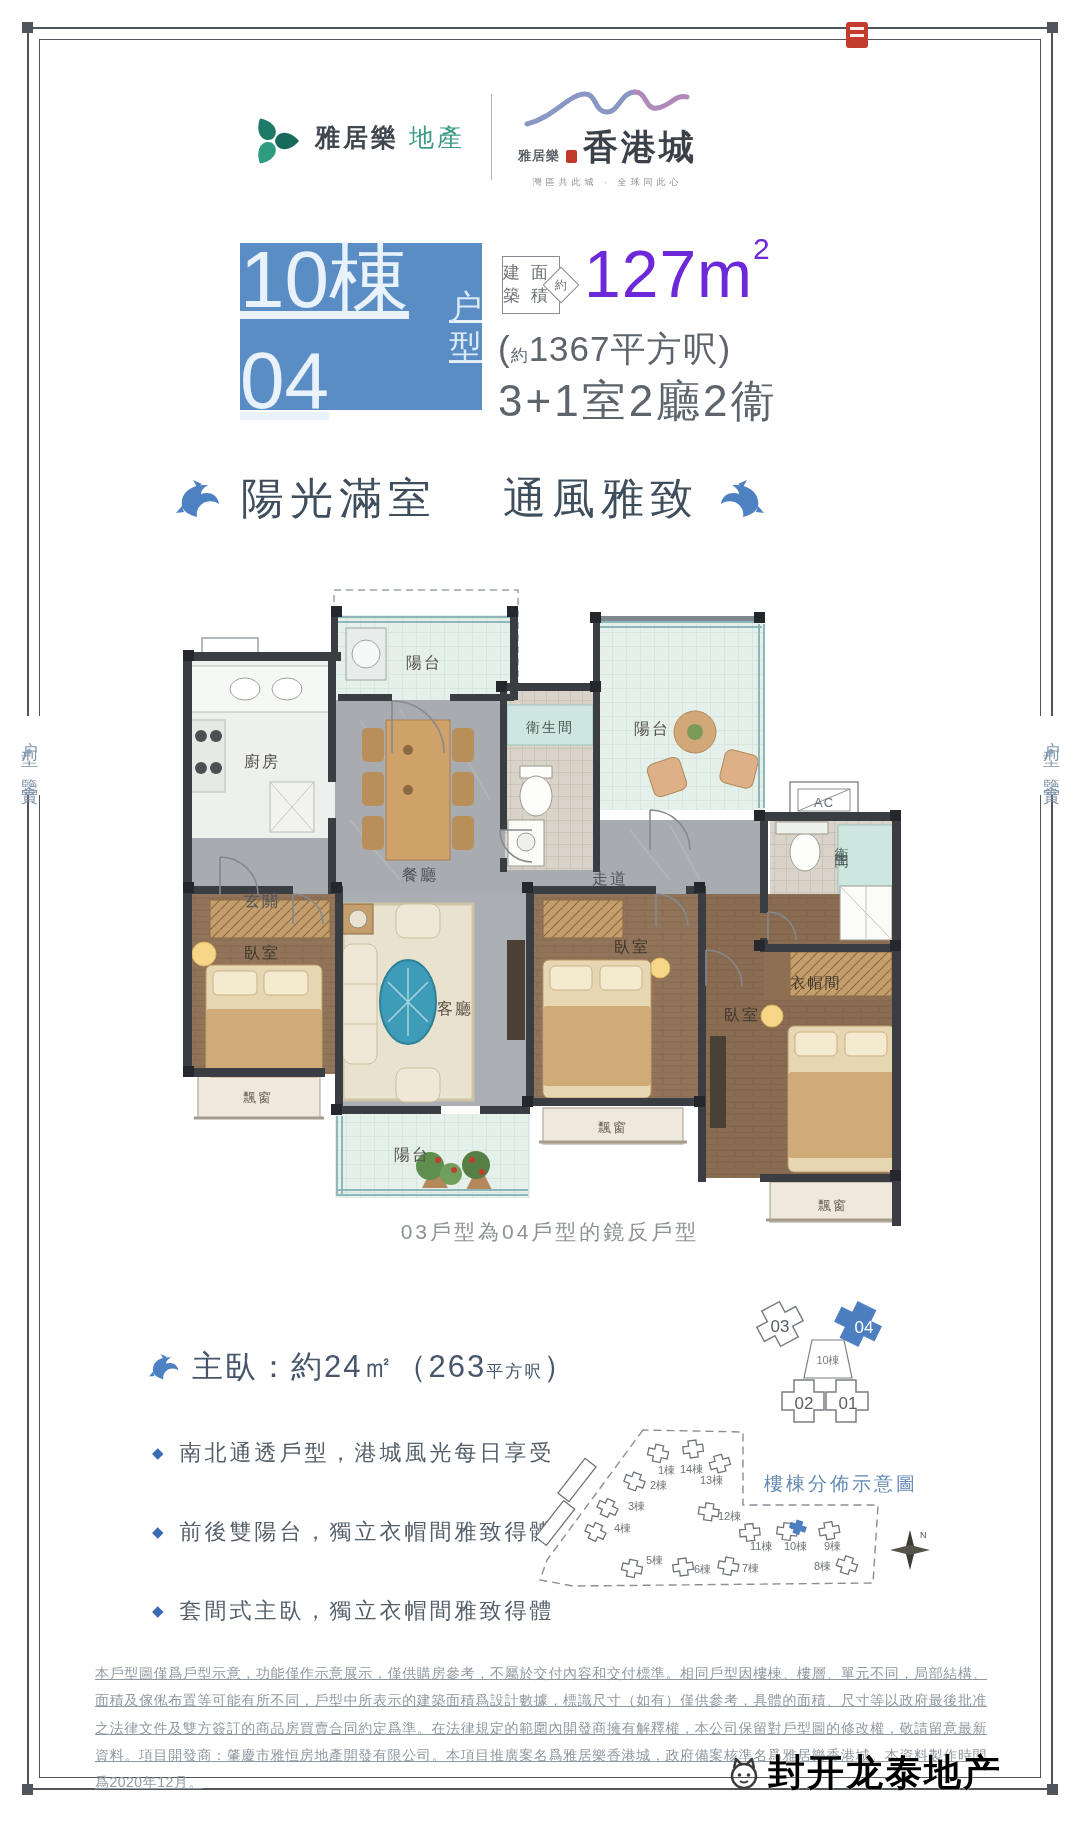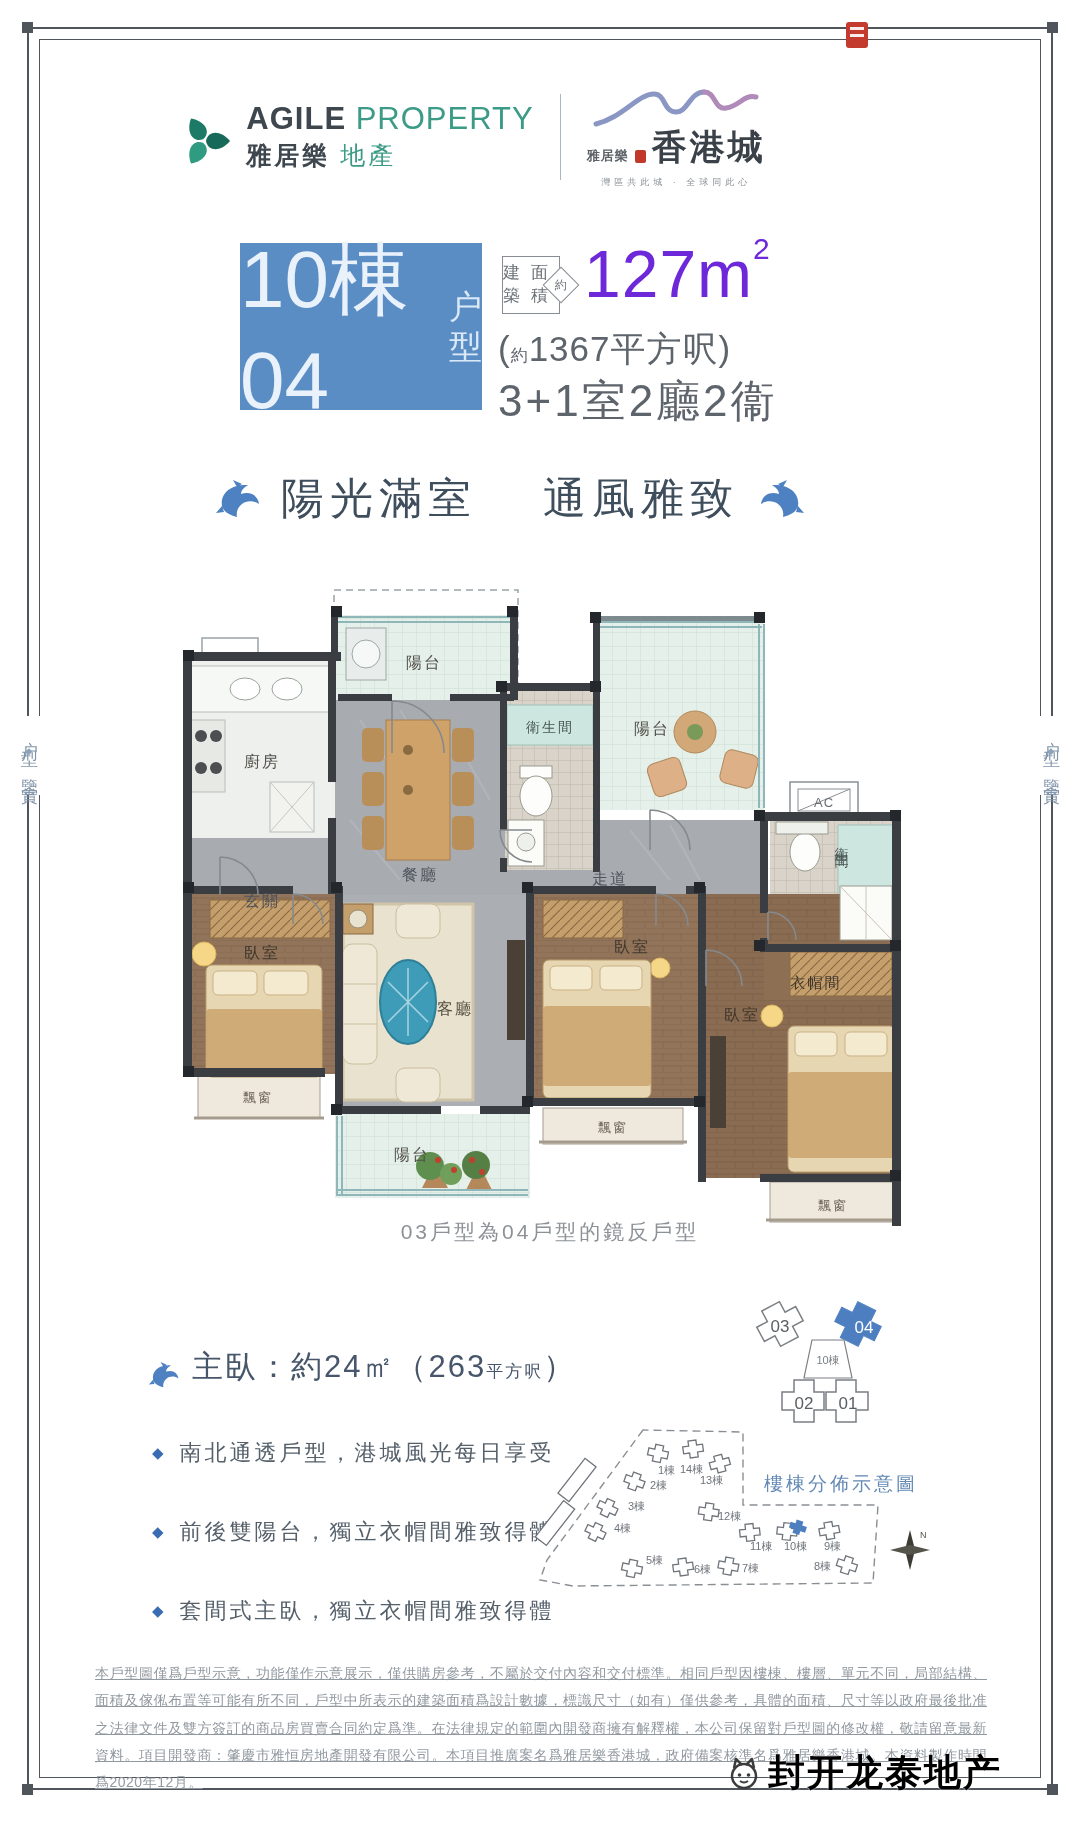--- a/index.html
+++ b/index.html
@@ -27,46 +27,46 @@
   .hk-row{display:flex;align-items:flex-end;gap:6px;margin-top:-4px;}
   .hk-small{font-size:13px;color:#5a6065;font-weight:700;padding-bottom:6px;letter-spacing:1px;}
   .hk-seal{width:11px;height:13px;background:#c0392b;border-radius:2px;margin-bottom:8px;}
   .hk-main{font-family:Liberation Mono, monospace;font-size:35px;font-weight:700;color:#3a4148;letter-spacing:3px;}
   .hk-tagline{font-size:9px;color:#8a9097;letter-spacing:4px;margin-top:5px;}
   .seal-top{position:absolute;left:846px;top:22px;width:22px;height:26px;background:#c23b2e;border-radius:3px;}
   .seal-top i{position:absolute;left:4px;right:4px;top:5px;height:3px;background:#fff;opacity:.9;}
   .seal-top u{position:absolute;left:4px;right:4px;top:12px;height:3px;background:#fff;opacity:.9;}
   
   .title-box{position:absolute;left:240px;top:243px;width:242px;height:167px;background:#5b8dc5;
-    display:flex;align-items:center;justify-content:center;gap:0;color:#e9f2fb;}
+    display:flex;align-items:center;justify-content:center;gap:0;color:#e9f2fb;text-decoration:underline;}
   .title-box .main{font-size:80px;font-weight:400;letter-spacing:0px;}
   .title-box .suffix{width:36px;font-size:33px;line-height:1.2;color:#d9e9f8;word-break:break-all;}
   .area-badge{position:absolute;left:502px;top:256px;width:56px;height:56px;border:1px solid #878d93;
     display:flex;align-items:center;justify-content:center;color:#6b7177;font-size:17px;line-height:1.35;letter-spacing:1px;}
   .area-diamond{position:absolute;left:548px;top:272px;width:24px;height:24px;border:1px solid #878d93;background:#fff;transform:rotate(45deg);}
   .area-diamond span{position:absolute;left:0;top:4px;width:100%;text-align:center;font-size:12px;color:#6b7177;transform:rotate(-45deg);}
   .area-value{position:absolute;left:584px;top:232px;font-size:66px;color:#6d28d9;letter-spacing:1px;}
   .area-value sup{font-size:30px;vertical-align:38px;}
   .area-paren{position:absolute;left:498px;top:326px;font-size:35px;color:#5d646b;letter-spacing:1px;}
   .area-paren .sm{font-size:17px;}
   .area-layout{position:absolute;left:498px;top:372px;font-size:44px;color:#5d646b;letter-spacing:3px;}
   
-  .slogan{position:absolute;top:470px;left:0;width:940px;display:flex;justify-content:center;align-items:center;gap:20px;padding-left:40px;}
+  .slogan{position:absolute;top:470px;left:0;width:940px;display:flex;justify-content:center;align-items:center;gap:20px;}
   .slogan .txt{font-size:43px;color:#3f4e5c;letter-spacing:6px;font-weight:500;}
   .slogan .gap{width:26px;}
   
   .floorplan{position:absolute;left:150px;top:520px;width:800px;height:710px;}
   .fp-vert-label{position:absolute;left:833px;top:836px;writing-mode:vertical-rl;text-orientation:upright;
     font-size:14px;color:#4c5a56;letter-spacing:4px;}
   .caption{position:absolute;left:150px;top:1218px;width:800px;text-align:center;font-size:21px;color:#8d9297;letter-spacing:3px;}
   
   .keyplan{position:absolute;left:718px;top:1282px;width:232px;height:162px;}
   .siteplan{position:absolute;left:452px;top:1420px;width:500px;height:250px;}
   
-  .master{position:absolute;left:148px;top:1346px;display:flex;align-items:flex-end;gap:12px;}
+  .master{position:absolute;left:148px;top:1346px;display:flex;align-items:center;gap:12px;}
   .master .txt{font-size:31px;color:#47566a;letter-spacing:2px;}
   .master .sm{font-size:17px;color:#47566a;}
   .bullets{position:absolute;left:152px;top:1438px;display:flex;flex-direction:column;gap:49px;}
   .bullet-row{display:flex;align-items:center;gap:16px;}
   .bullet-row .dia{font-size:15px;color:#3a6cb4;}
   .bullet-row .txt{font-size:22px;color:#55606b;letter-spacing:3px;}
   
   .disclaimer{position:absolute;left:95px;top:1660px;width:892px;font-size:14px;color:#9199a0;line-height:1.95;text-align:justify;letter-spacing:.5px;text-decoration:underline;}
   .watermark{position:absolute;left:726px;top:1748px;display:flex;align-items:center;gap:6px;z-index:5;}
   .watermark .txt{font-size:37px;font-weight:700;color:#000000;letter-spacing:2px;text-shadow:0 0 2px #fff;}
@@ -99,21 +99,20 @@
   <div class="header">
     <div class="agile">
       <svg width="60" height="60" viewBox="0 0 60 60">
         <g transform="translate(30,34)">
           <path d="M0,-26 C11,-17 11,-4 0,-2 C-11,-4 -11,-17 0,-26 Z" fill="#2f9c82" transform="rotate(210)"></path>
           <path d="M0,-26 C11,-17 11,-4 0,-2 C-11,-4 -11,-17 0,-26 Z" fill="#1d7a67" transform="rotate(330)"></path>
           <path d="M0,-26 C11,-17 11,-4 0,-2 C-11,-4 -11,-17 0,-26 Z" fill="#17695a" transform="rotate(90)"></path>
         </g>
       </svg>
       <div class="agile-text">
-        <div class="en"><span class="b">AGILE</span> <span class="l">PROPERTY</span></div>
         <div class="cn"><span class="b">雅居樂</span> <span class="l">地產</span></div>
       </div>
     </div>
     <div class="hdr-divider"></div>
     <div class="hkcity">
       <svg width="168" height="44" viewBox="0 0 168 44">
         <path d="M4 40 C30 34 46 10 62 10 C74 10 71 28 84 28 C96 28 98 8 112 8" fill="none" stroke="#8a96c4" stroke-width="5" stroke-linecap="round"></path>
         <path d="M112 8 C124 8 122 26 134 24 C148 22 152 10 164 13" fill="none" stroke="#b08ab8" stroke-width="5" stroke-linecap="round"></path>
       </svg>
       <div class="hk-row">

